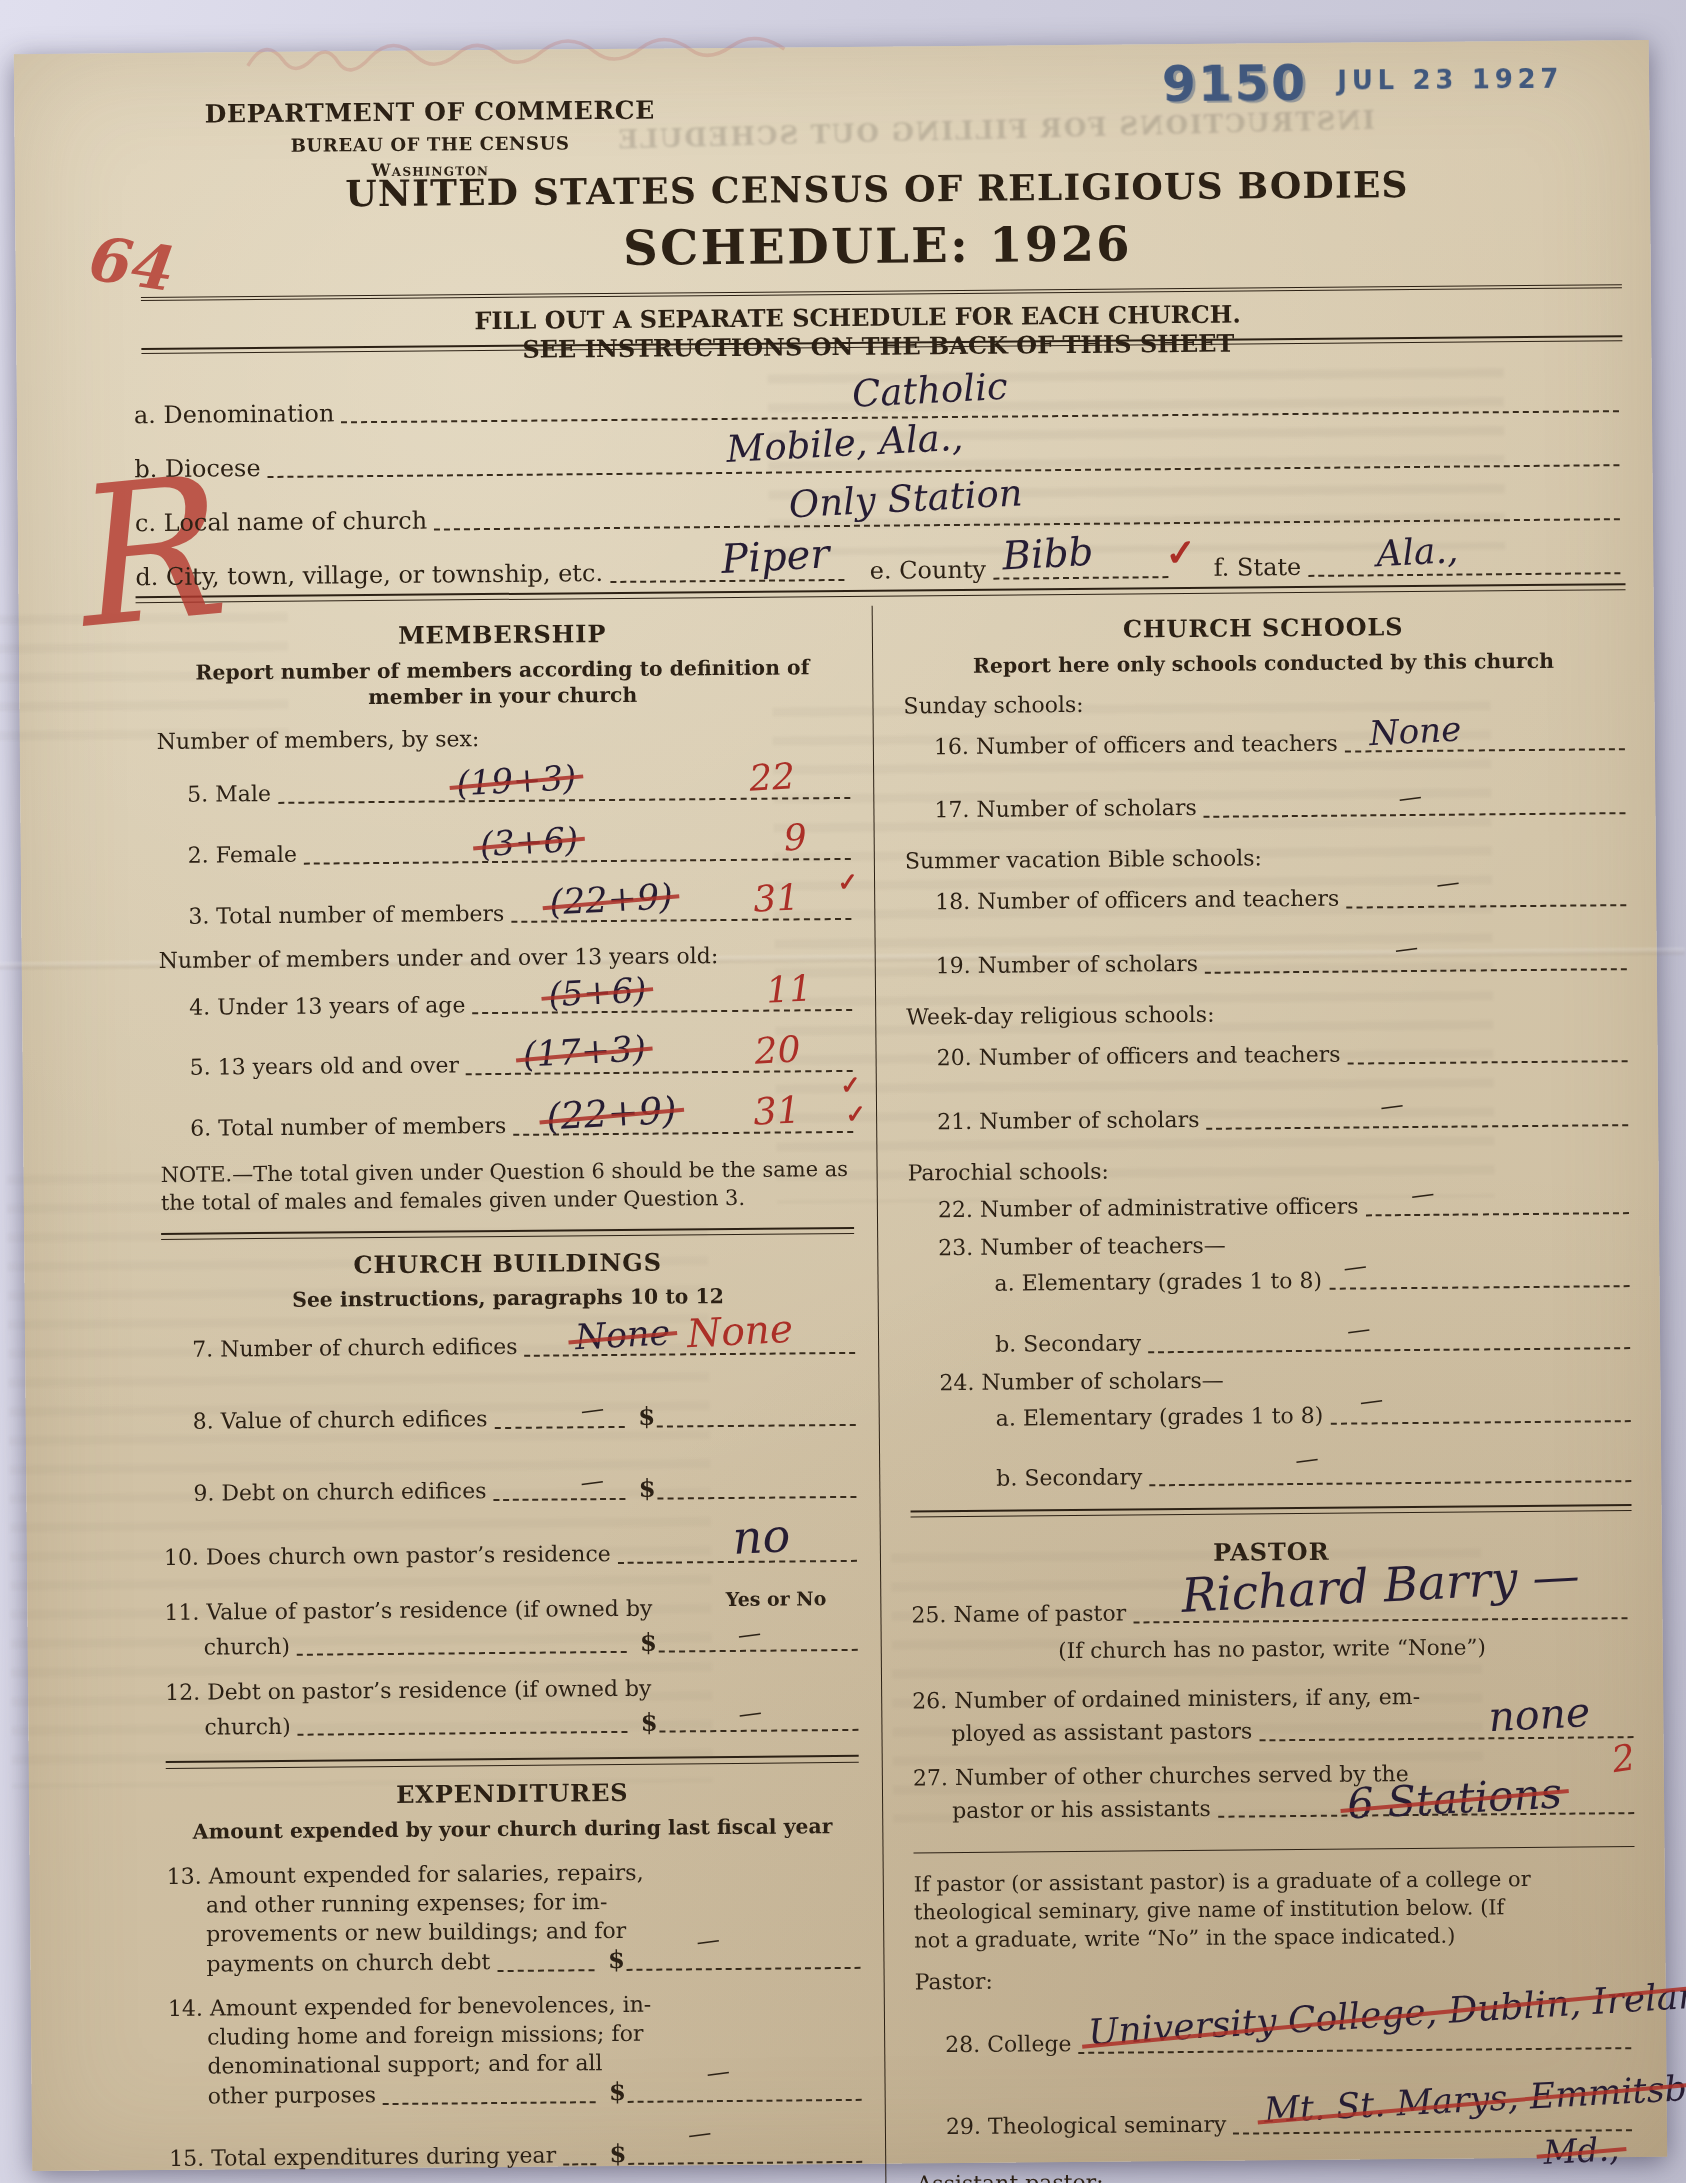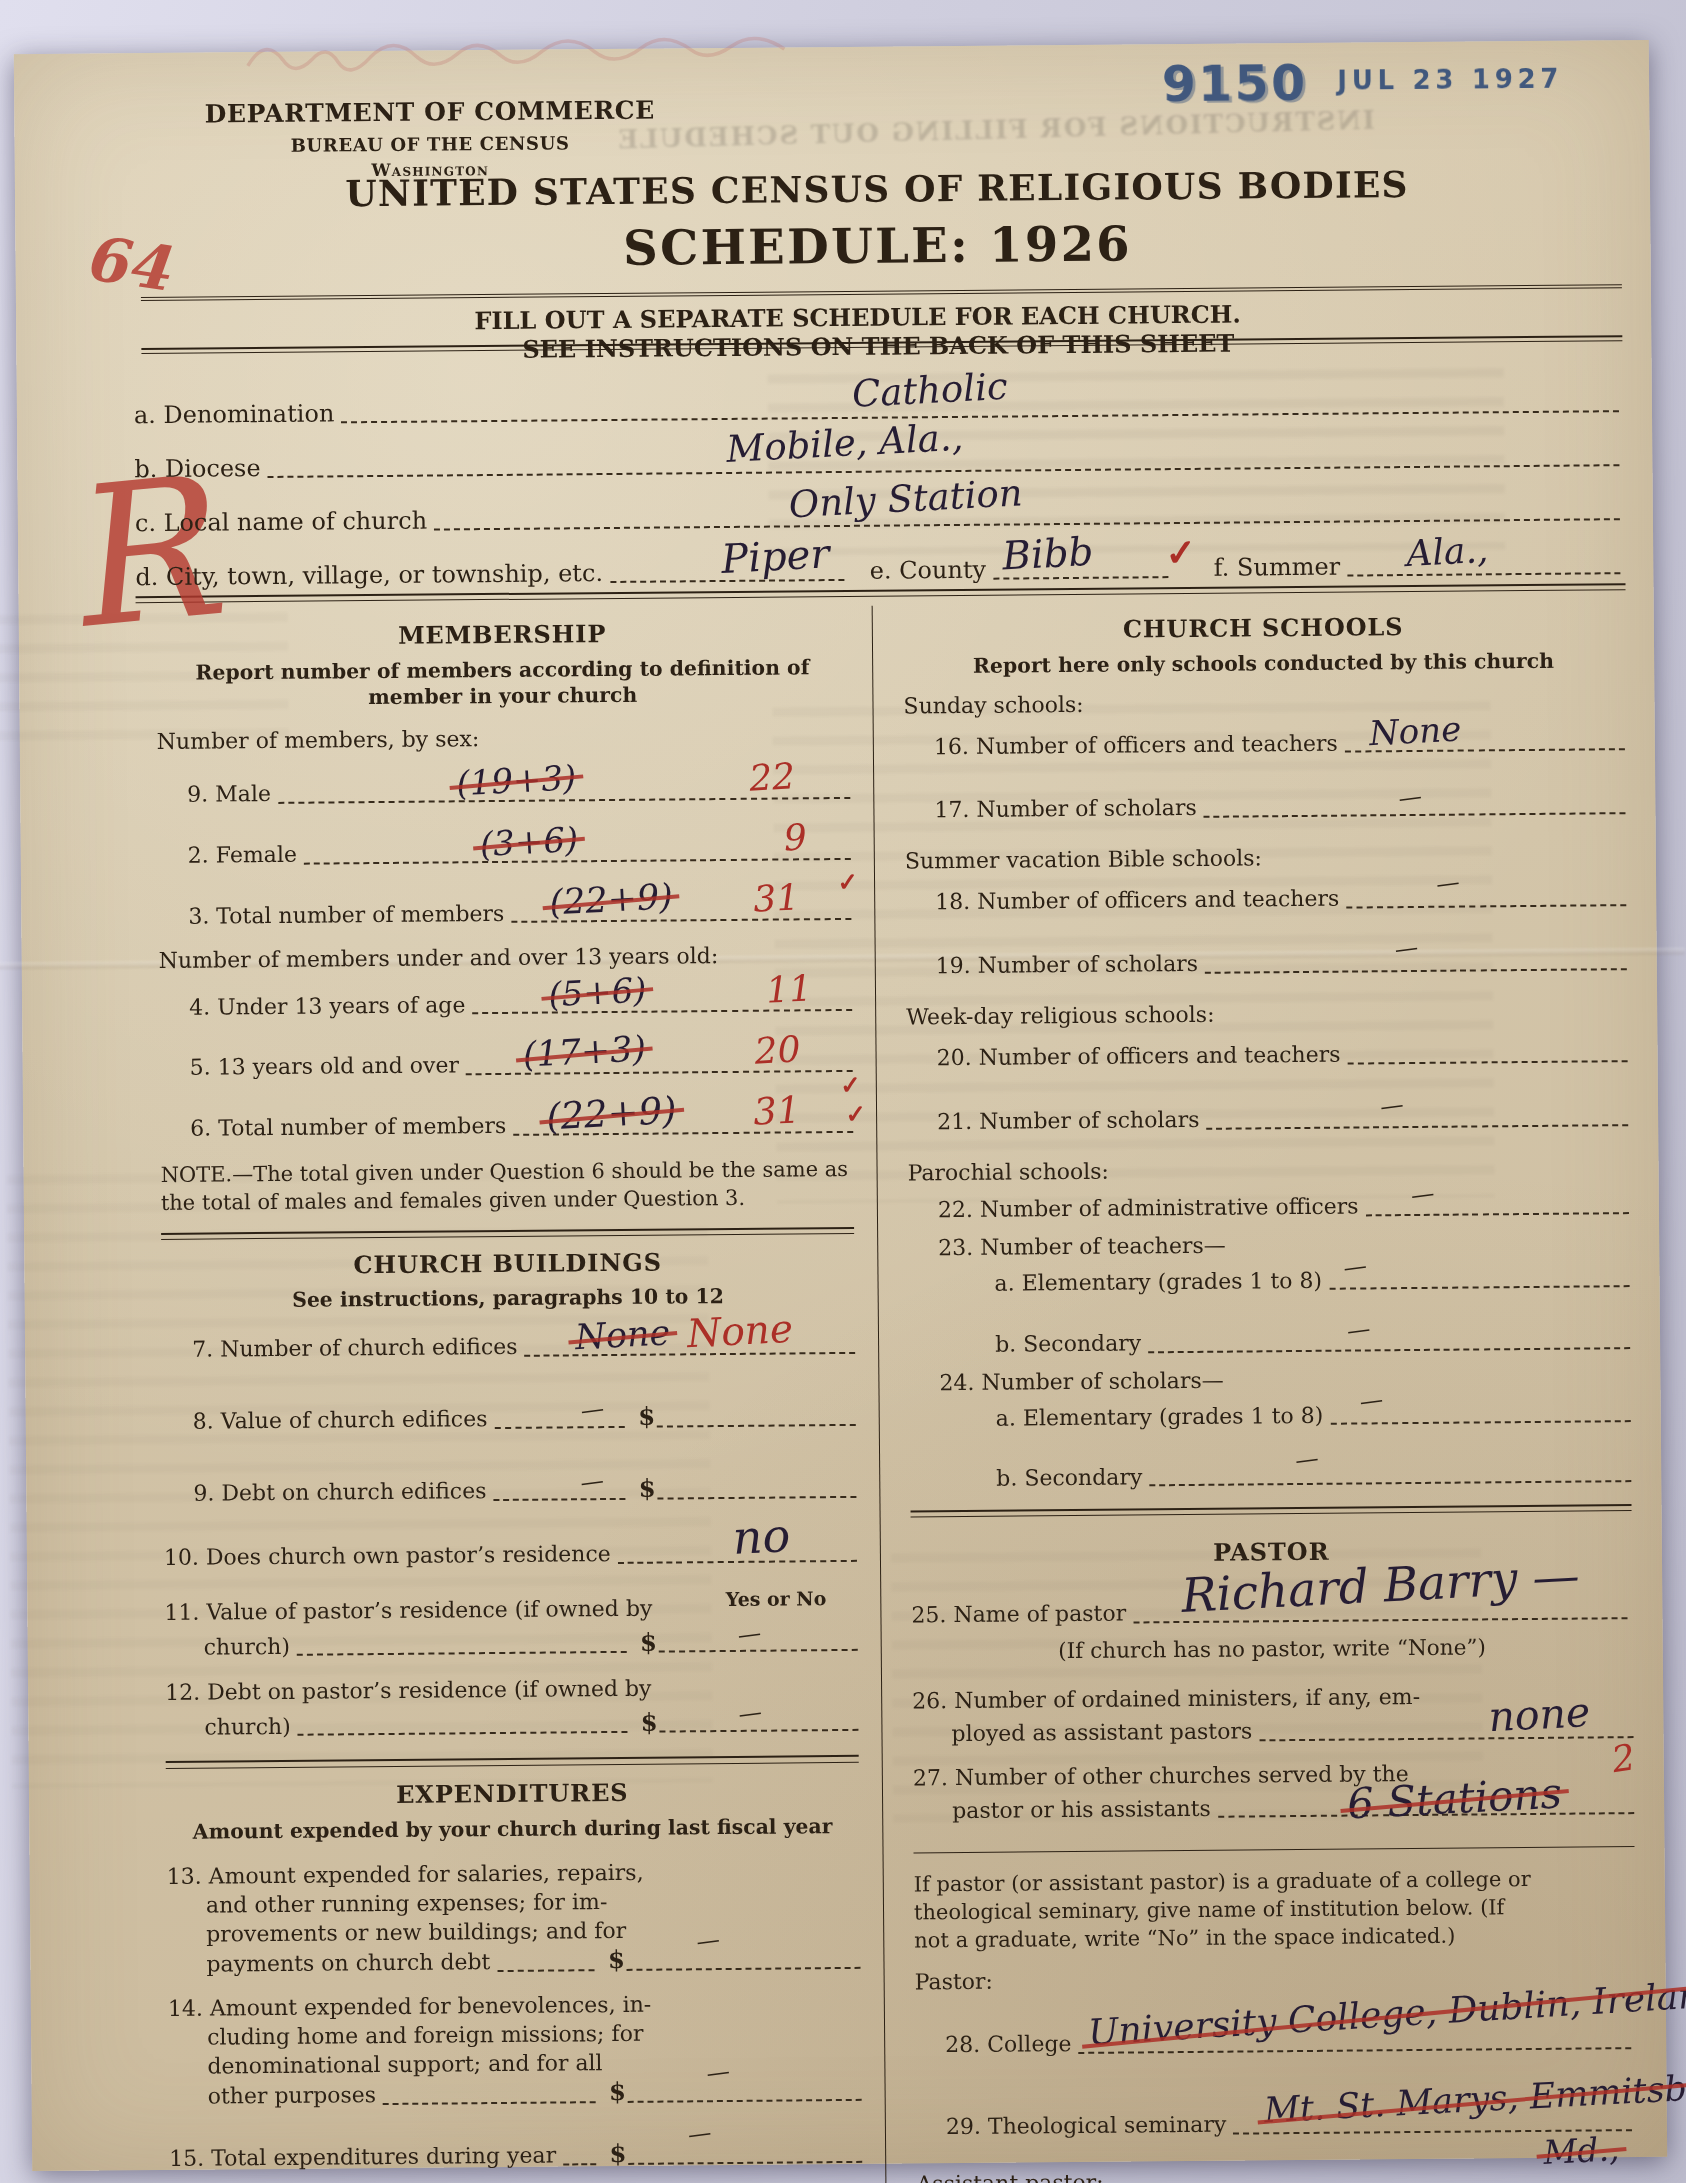--- a/index.html
+++ b/index.html
@@ -142,36 +142,36 @@
    <div class="fr">
      <span>d. City, town, village, or township, etc.</span>
      <span class="ld" style="flex:0 0 234px;">
        <span class="hw" style="left:48%;bottom:1.2px;font-size:40px;">Piper</span>
      </span>
      <span style="margin-left:21px;">e. County</span>
      <span class="ld" style="flex:0 0 175px;">
        <span class="hw" style="left:6%;bottom:2.3px;font-size:39px;">Bibb</span>
        <span class="hw rd chk" style="right:-29px;left:auto;bottom:3.5px;font-size:37px;">✓</span>
      </span>
-     <span style="margin-left:41px;">f. Summer</span>
+     <span style="margin-left:41px;">f. State</span>
      <span class="ld">
        <span class="hw" style="left:22%;bottom:2.3px;font-size:36px;">Ala.,</span>
      </span>
    </div>
    <div class="dbl" style="margin-top:4.7px;"></div>
 
    <div class="cols">
 
     <div class="col-l">
       <div class="h1" style="margin-top:10.5px;">MEMBERSHIP</div>
       <div class="hsub" style="margin:8.2px auto 0;width:94%;">Report number of members according to definition of member in your church</div>
       <div class="shead" style="margin-top:15px;">Number of members, by sex:</div>
 
       <div class="qr" style="margin-top:26px;">
-        <span class="qi">9. Male</span>
+        <span class="qi">5. Male</span>
         <span class="ld">
           <span class="hw st" style="left:40%;bottom:0;font-size:34px;">(19+3)</span>
         </span>
         <span class="as" style="width:120px;">
           <span class="hw rd" style="left:20px;bottom:1.2px;font-size:36px;">22</span>
         </span>
       </div>
       <div class="qr" style="margin-top:34px;">
         <span class="qi">2. Female</span>
         <span class="ld">

